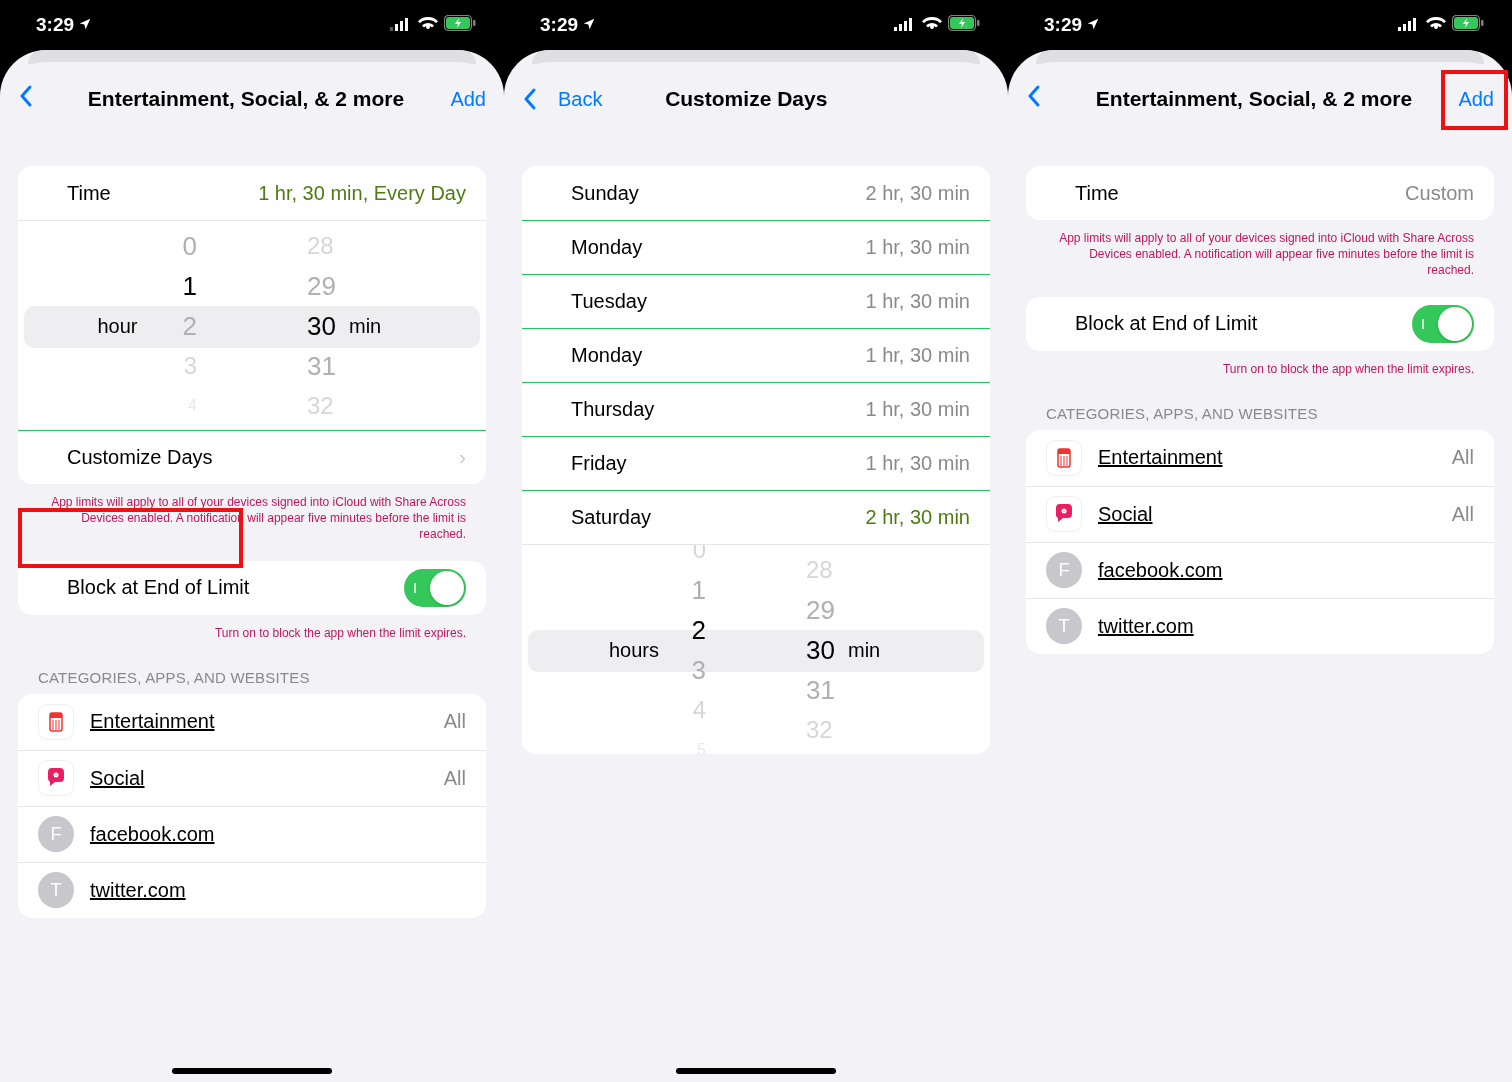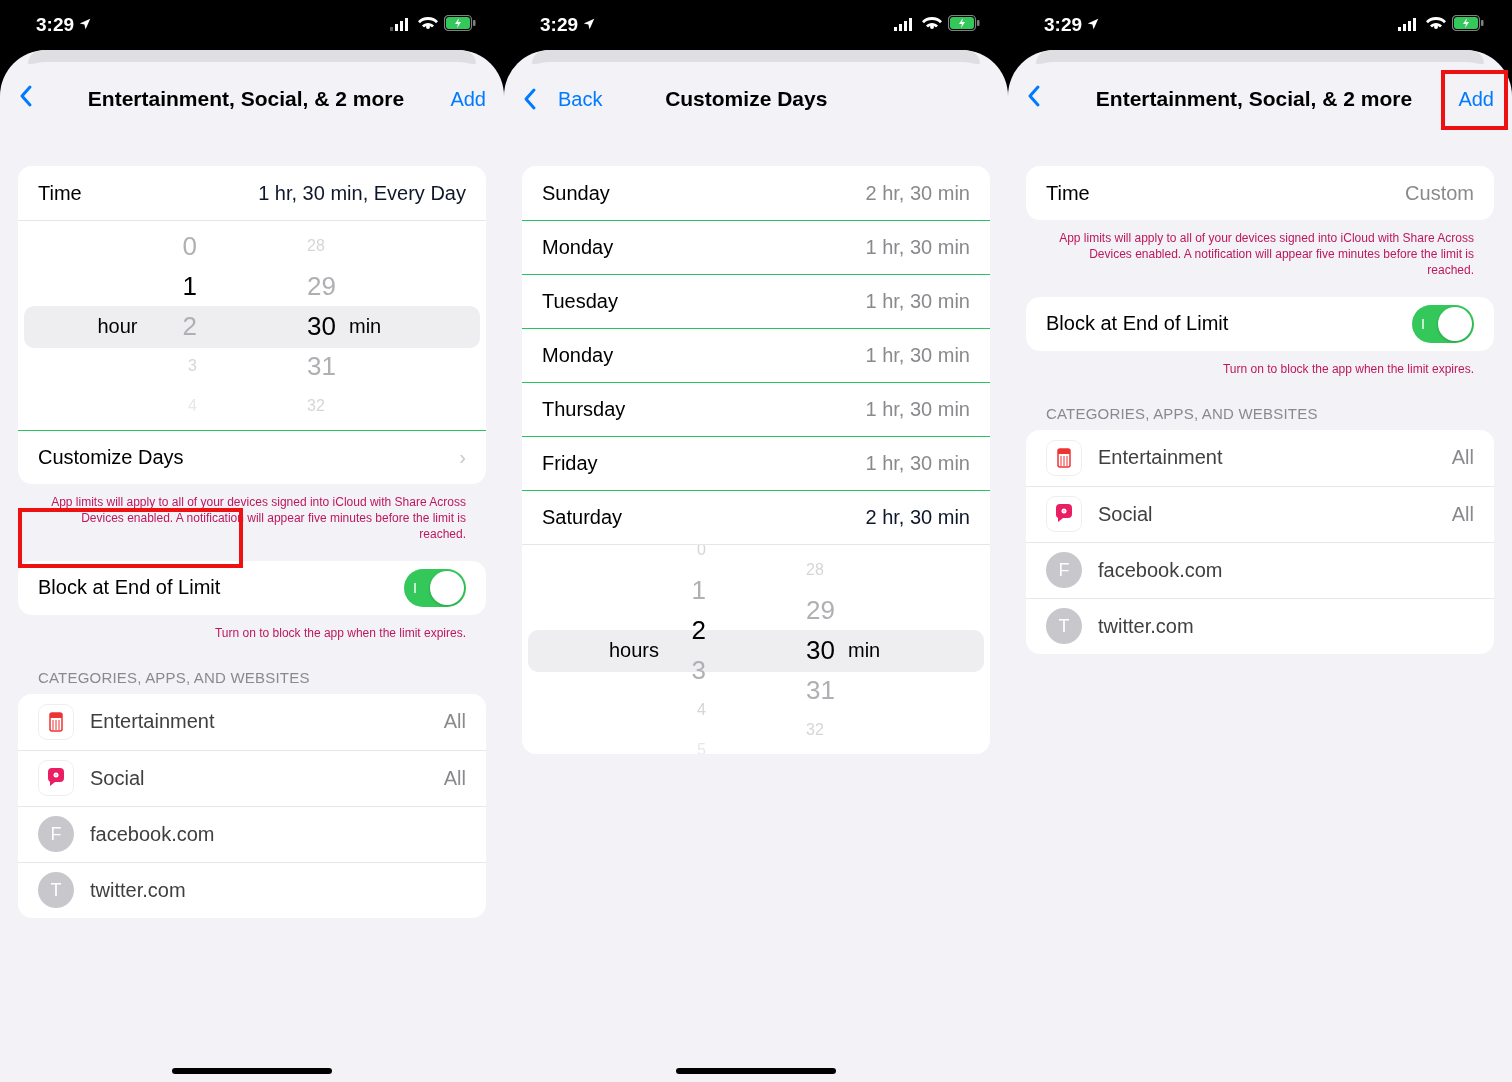--- a/index.html
+++ b/index.html
@@ -91,23 +91,23 @@
   .row {
     display: flex;
     align-items: center;
     justify-content: space-between;
     min-height: 54px;
     padding: 0 20px;
     border-top: 1px solid #22c55e;
     font-size: 20px;
   }
   .row:first-child { border-top: none; }
-  .row-label { color: #000; }
+  .row-label { color: #000; margin-left: 29px; }
   .row-value { color: #8a8a8e; font-size: 20px; }
-  .row-value.blue { color: #0f172a; }
+  .row-value.blue { color: #4d7c0f; }
   .chevron { color: #c7c7cc; font-size: 20px; margin-left: 6px; }
   .footer-text {
     color: #be185d;
     font-size: 12px;
     line-height: 1.35;
     padding: 10px 20px 0 20px;
     text-align: right;
   }
   .section-header {
     color: #8a8a8e;
@@ -146,21 +146,21 @@
   }
   .picker-item {
     height: 40px;
     line-height: 40px;
     font-size: 26px;
     color: #b0b0b4;
     text-align: right;
     width: 70px;
   }
   .picker-item.sel { color: #000; font-weight: 400; }
-  .picker-item.far { color: #d6d6da; font-size: 16px; }
+  .picker-item.far { color: #d6d6da; font-size: 24px; }
   .picker-item.far2 { color: #e8e8ea; font-size: 16px; }
   .picker-unit {
     position: absolute;
     font-size: 20px;
     font-weight: 500;
     color: #000;
   }
   
   .toggle {
     width: 62px;
@@ -199,21 +199,21 @@
     border-radius: 9px;
     margin-right: 16px;
     display: flex;
     align-items: center;
     justify-content: center;
     font-size: 18px;
     color: #fff;
     font-weight: 500;
   }
   .app-icon.circle { border-radius: 50%; background: #c7c7cc; color: #fff; }
-  .app-name { flex: 1; color: #404040; }
+  .app-name { flex: 1; color: #000000; text-decoration: underline; }
   .app-meta { color: #8a8a8e; }
   
   .red-box {
     position: absolute;
     border: 4px solid #e11;
     pointer-events: none;
   }
   
   .home-indicator {
     position: absolute;

